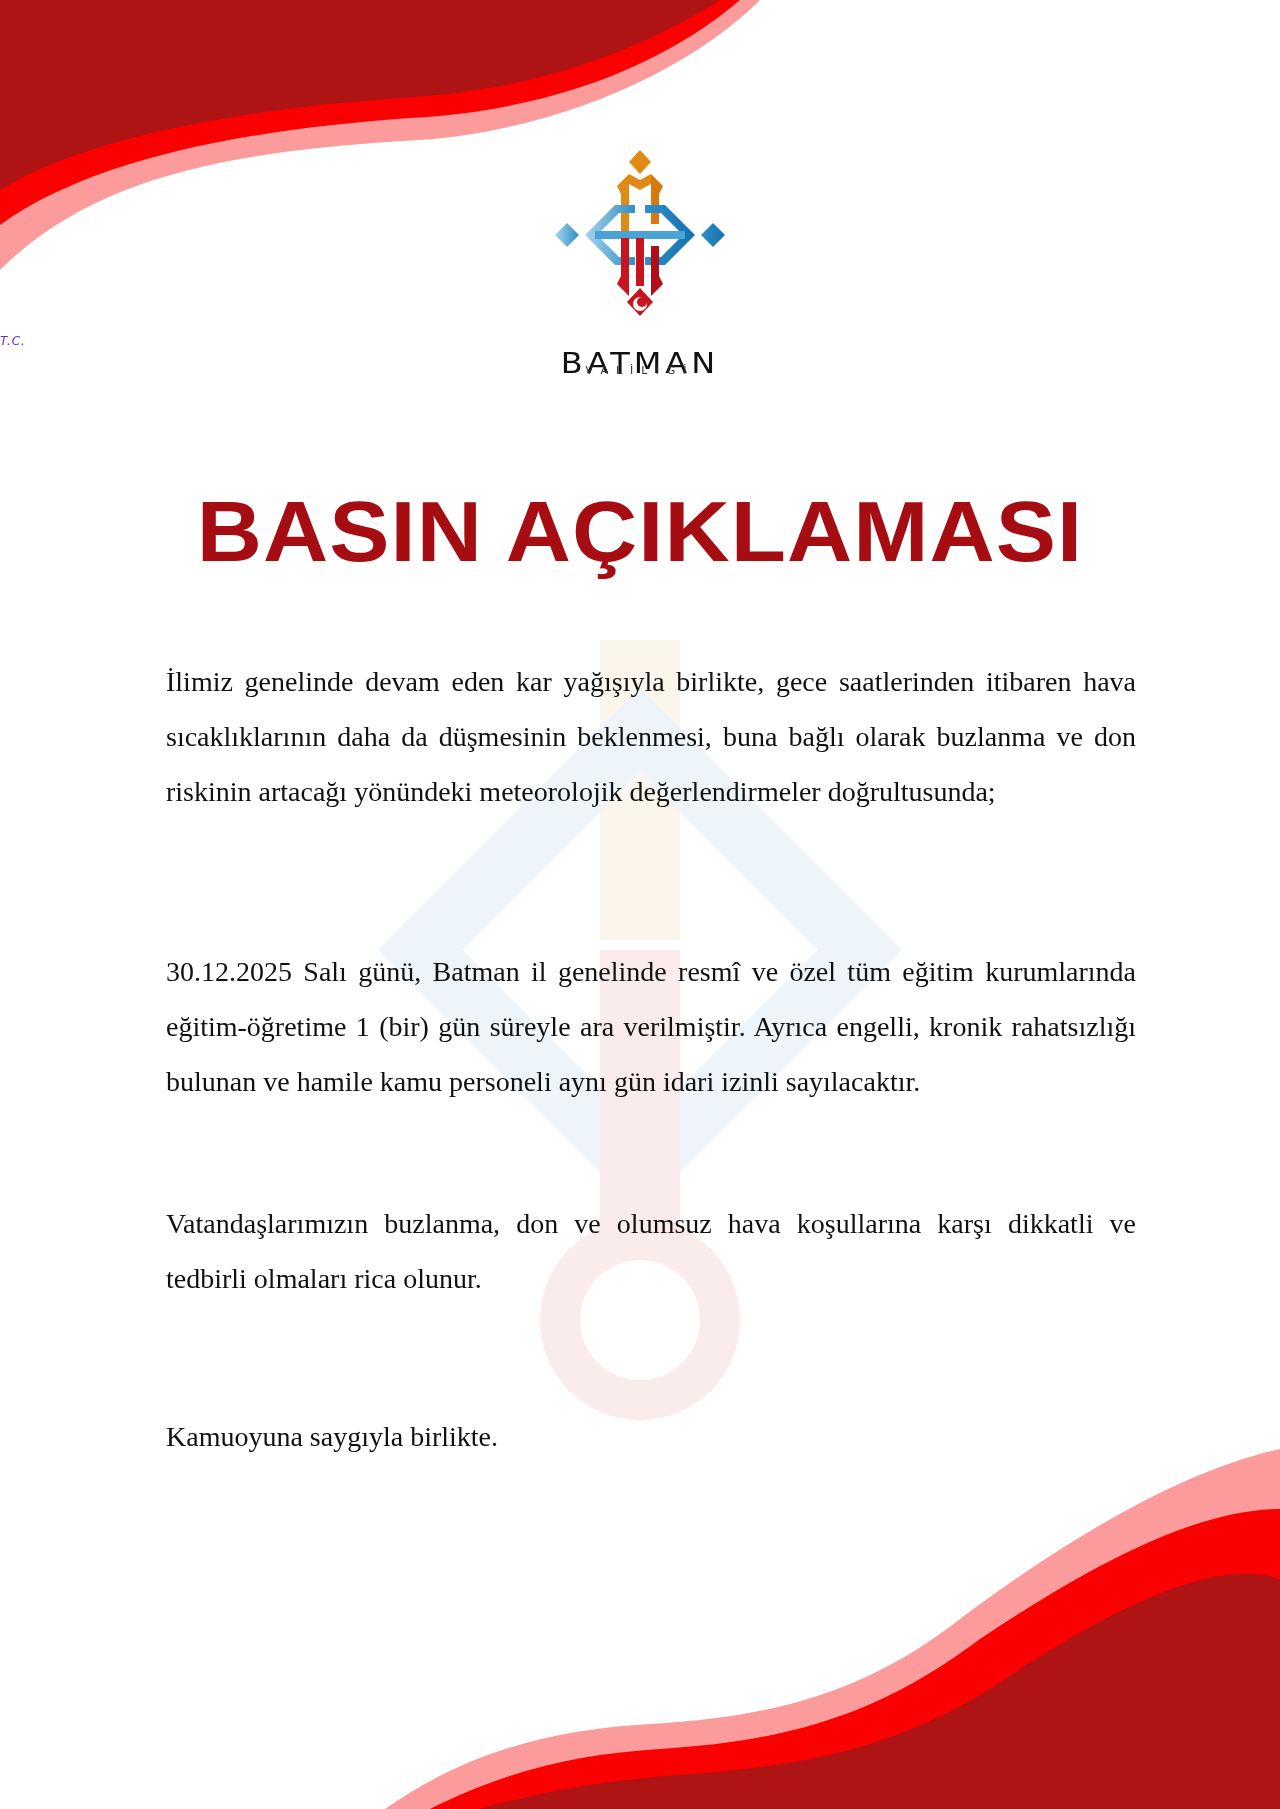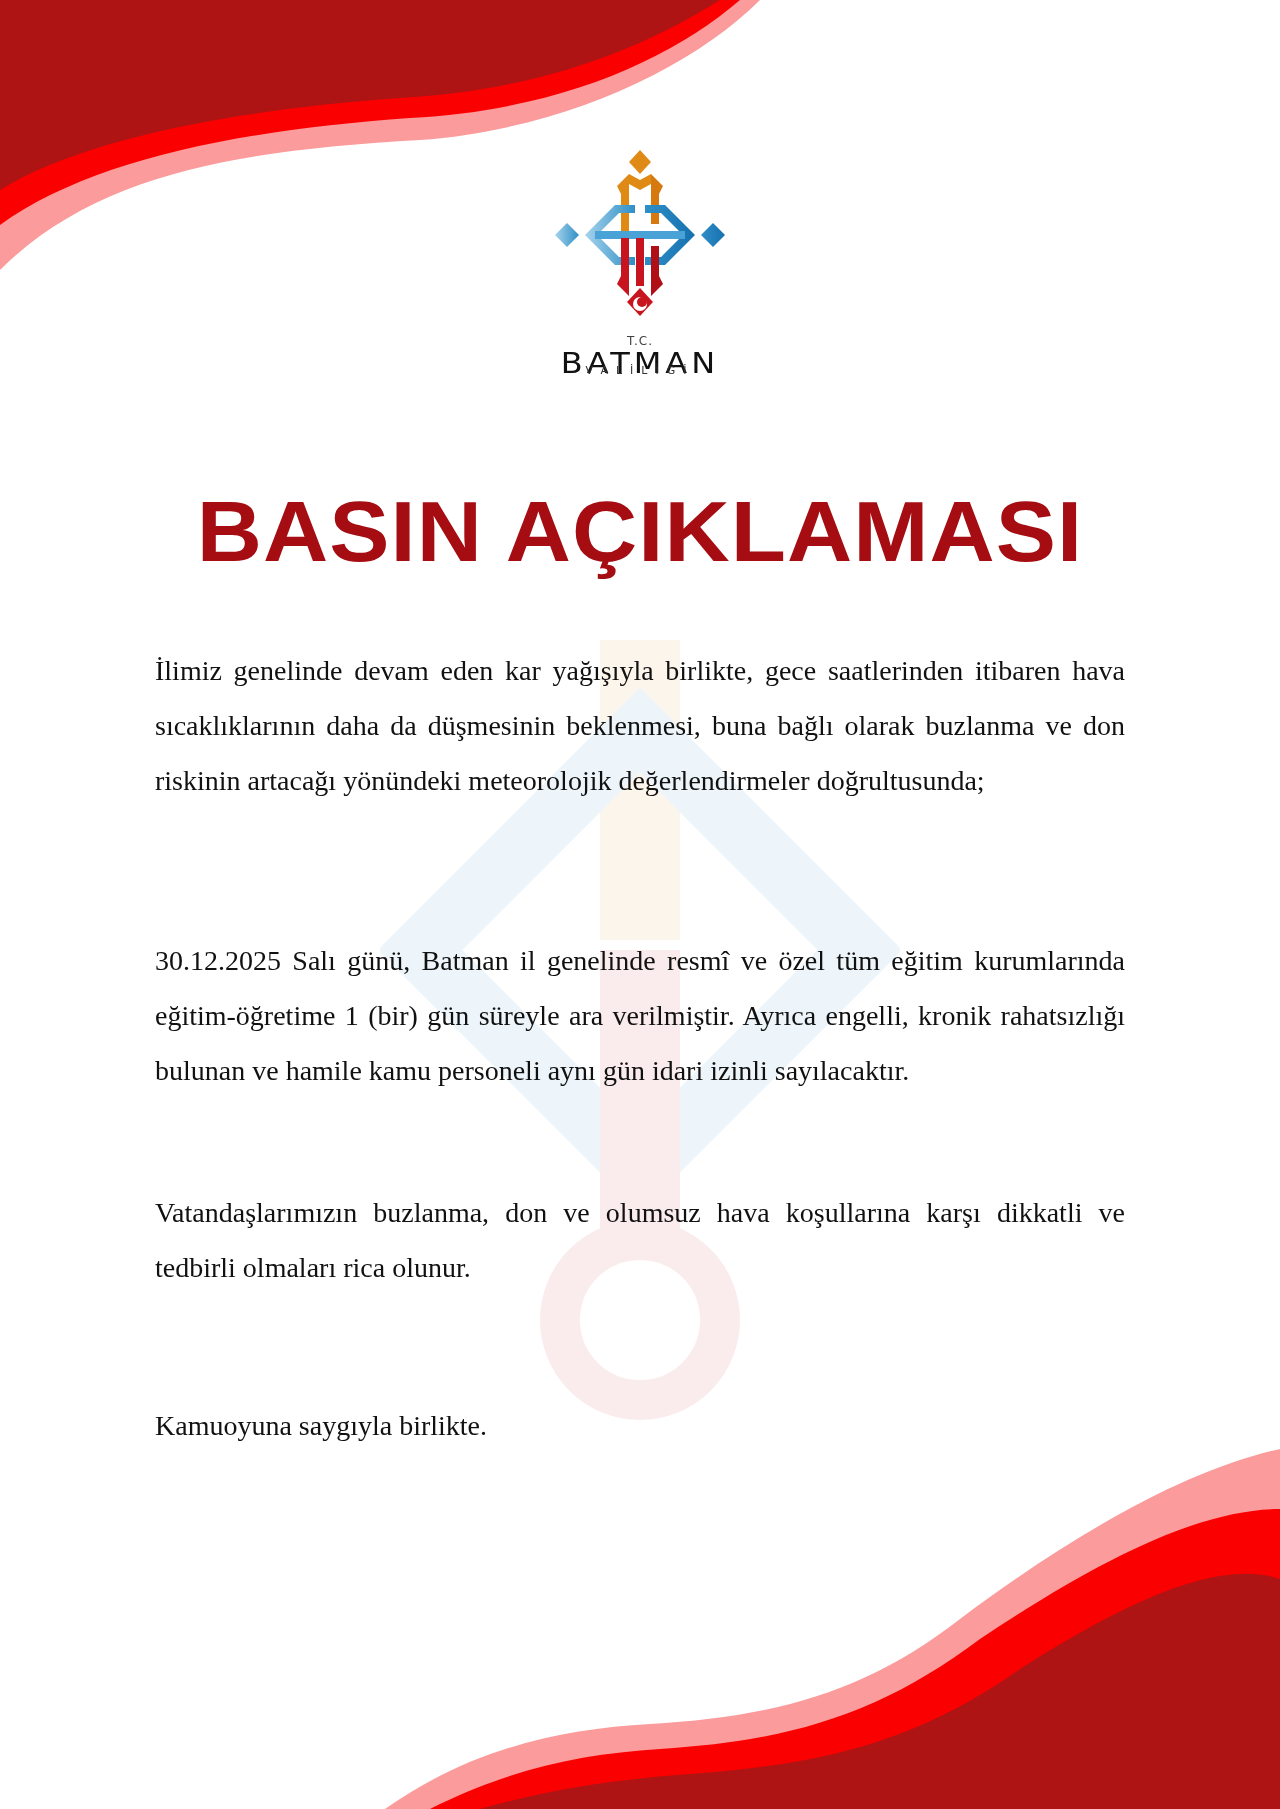--- a/index.html
+++ b/index.html
@@ -10,22 +10,22 @@
       color: #111111;
     }
     .wave { position: absolute; left: 0; width: 1280px; display: block; }
     .wave-top { top: 0; height: 270px; }
     .wave-bottom { bottom: 0; height: 360px; }
 
     .watermark { position: absolute; left: 380px; top: 620px; width: 520px; height: 820px; opacity: 0.08; }
 
     .logo { position: absolute; left: 555px; top: 150px; width: 170px; height: 170px; }
     .logo-tc {
-      position: absolute; top: 334px; left: 0; width: 1280px; text-align: center;
-      font-family: "DejaVu Sans", sans-serif; font-size: 12px; letter-spacing: 1px; color: #404040;
+      position: absolute; top: 334px; left: 0; width: 1280px; text-align: left;
+      font-family: "DejaVu Sans", sans-serif; font-size: 12px; letter-spacing: 1px; color: #6d28d9; font-style: italic;
     }
     .logo-name {
       position: absolute; top: 344px; left: 0; width: 1280px; text-align: center;
       font-family: "DejaVu Sans", sans-serif; font-size: 32px; letter-spacing: 4px; color: #111;
       font-weight: normal; transform: scaleY(0.9);
     }
     .logo-sub {
       position: absolute; top: 364px; left: 0; width: 1280px; text-align: center;
       font-family: "DejaVu Sans", sans-serif; font-size: 11px; letter-spacing: 8px; color: #333;
     }
@@ -35,21 +35,21 @@
       font-family: "Liberation Sans", sans-serif; font-weight: 700;
       font-size: 86px; color: #a50d13; letter-spacing: 1px;
       transform: scaleX(1.05);
     }
 
     .content {
       position: absolute; left: 152px; width: 970px; top: 640px;
       font-family: "Liberation Serif", serif; font-size: 28px; line-height: 55px;
       text-align: justify; color: #111;
     }
-    .content p { margin: 3px; }
+    .content p { margin: 14px; }
     .p1 { position: absolute; top: 0; width: 970px; }
     .p2 { position: absolute; top: 290px; width: 970px; }
     .p3 { position: absolute; top: 542px; width: 970px; }
     .p4 { position: absolute; top: 755px; width: 970px; }
     .bold { font-weight: 400; }
   </style>
 </head>
 <body>
 
 <svg class="wave wave-top" viewBox="0 0 1280 270" preserveAspectRatio="none">

